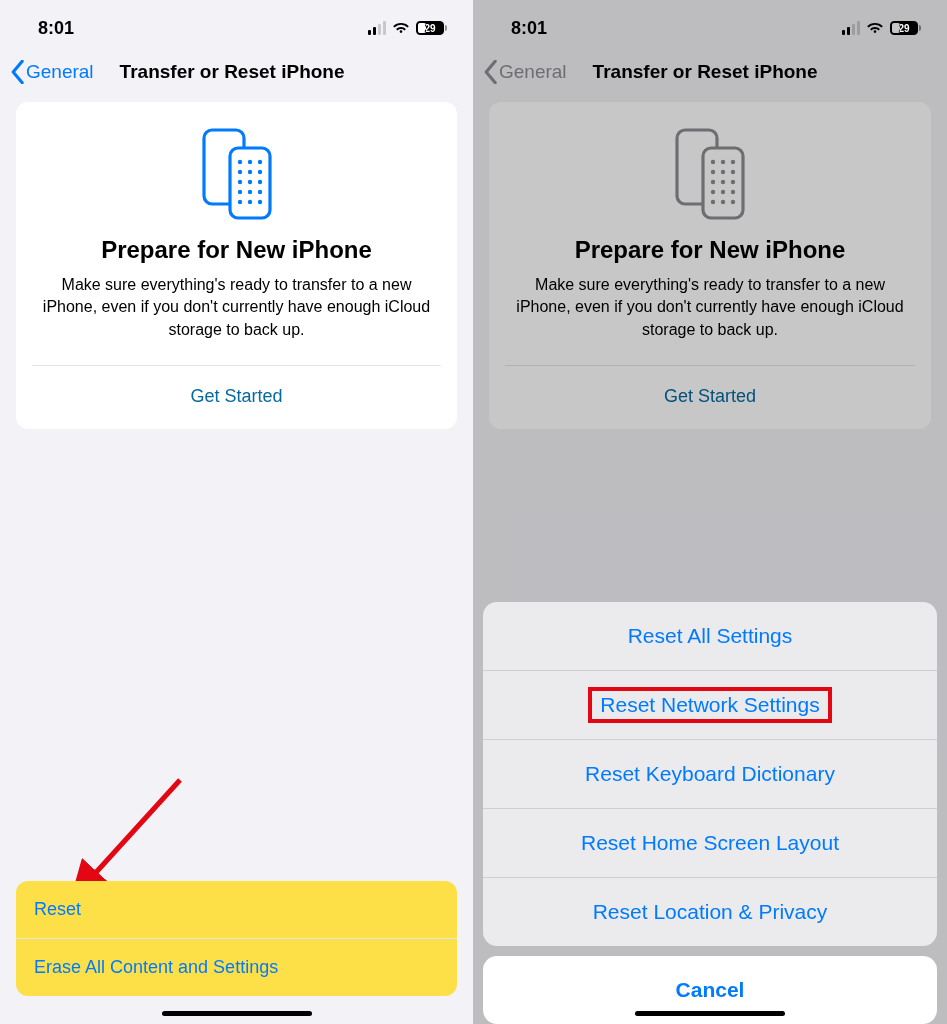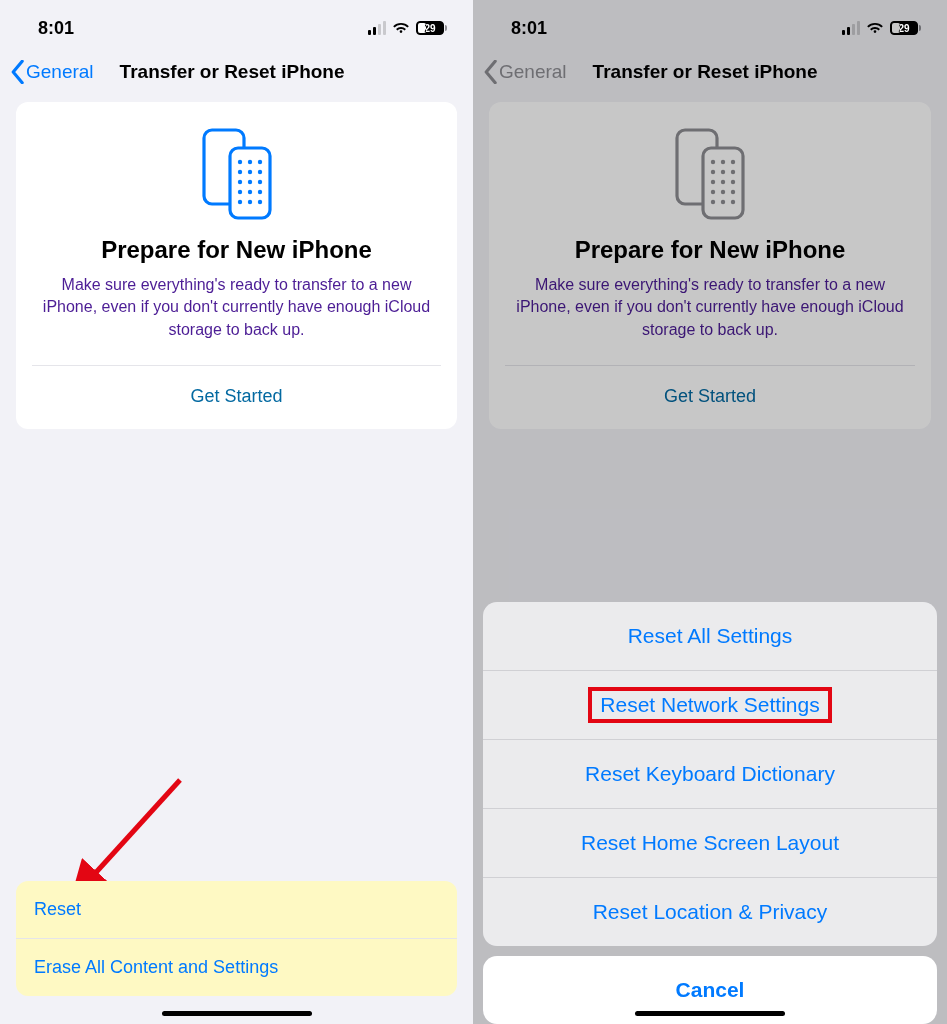--- a/index.html
+++ b/index.html
@@ -70,30 +70,30 @@
   
   .card {
     background:#fff; margin: 4px 16px 0 16px; border-radius:12px;
     overflow:hidden;
   }
   .card-top{
     padding: 24px 20px 24px 20px; text-align:center;
   }
   .phone-icons{ display:flex; justify-content:center; margin-bottom:14px; }
   .card-title{ font-size:24px; font-weight:600; color:#000; margin-top:6px; }
-  .card-desc{ font-size:16px; color:#4c1d95; line-height:1.4; padding: 10px 4px 0 4px; }
+  .card-desc{ font-size:16px; color:#000000; line-height:1.4; padding: 10px 4px 0 4px; }
   .card-sep{ height:1px; background:#e5e5ea; margin:0 16px;}
   .card-action{
     text-align:center; color:#0369a1; font-size:18px;
     padding:20px 0 22px 0;
   }
   
   .bottom-list{
     position:absolute; left:16px; right:16px; bottom:28px;
-    background:#fef9c3; border-radius:12px; overflow:hidden;
+    background:#fde047; border-radius:12px; overflow:hidden;
   }
   .bottom-list .row{
     padding:18px 18px; color:#007aff; font-size:18px;
   }
   .bottom-list .row + .row{ border-top:1px solid #e5e5ea;}
   
   .home-ind{
     position:absolute; bottom:8px; left:50%; transform:translateX(-50%);
     width:150px; height:5px; background:#000; border-radius:3px;
   }

